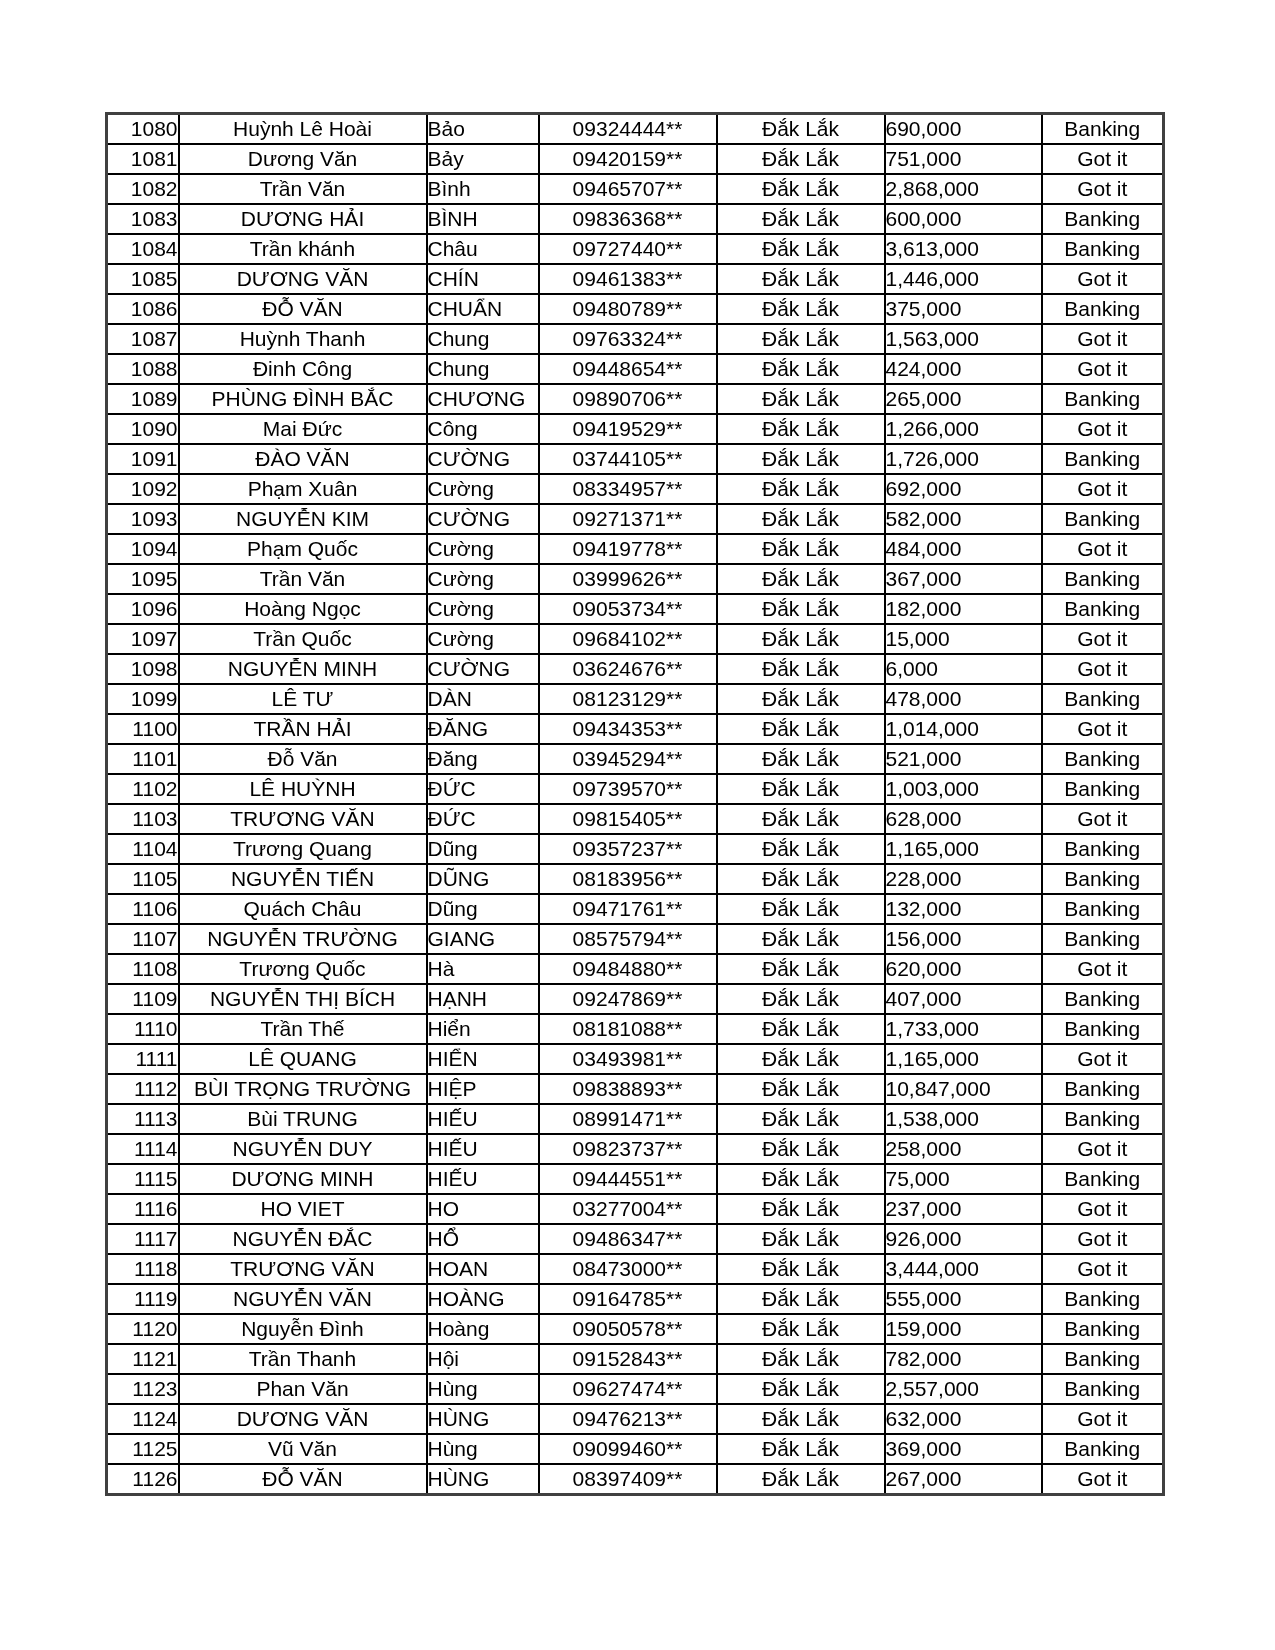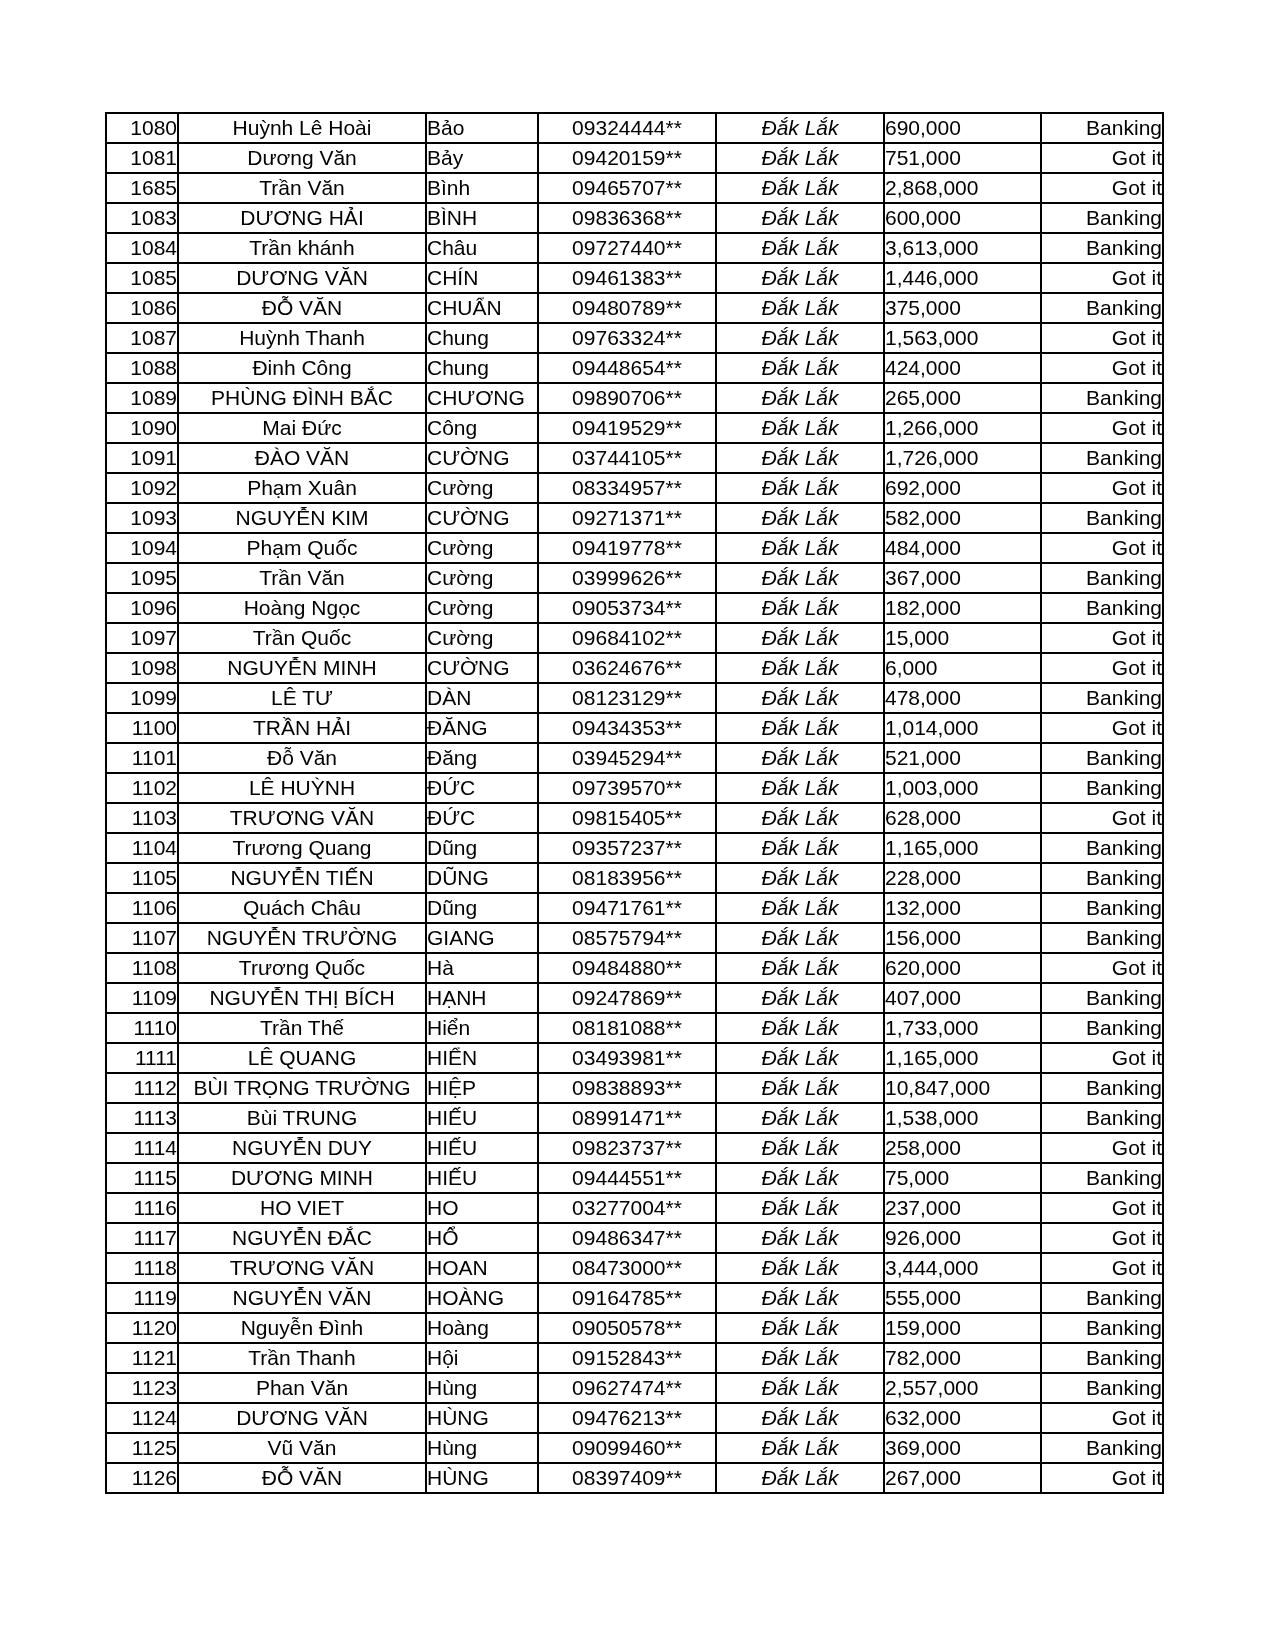--- a/index.html
+++ b/index.html
@@ -17,39 +17,39 @@
   }
   .table-wrap {
     position: absolute;
     left: 105px;
     top: 112px;
   }
   table.data-table {
     border-collapse: collapse;
     table-layout: fixed;
     width: 1057px;
-    border: 1px solid #404040;
+    border: 3px solid #404040;
   }
   table.data-table td {
     border: 2px solid #000000;
     height: 28px;
     font-size: 21px;
     line-height: 1.05;
     vertical-align: middle;
     padding: 0;
     white-space: nowrap;
     overflow: visible;
   }
   td.col-id      { text-align: right;  padding-right: 4px; }
   td.col-name    { text-align: center; }
   td.col-first   { }
   td.col-phone   { text-align: center; }
-  td.col-province{ text-align: center; font-style: italic; }
+  td.col-province{ text-align: center; }
   td.col-amount  { text-align: left;  padding-right: 10px; }
-  td.col-status  { text-align: right;   padding-left: 9px; }
+  td.col-status  { text-align: center;   padding-left: 9px; }
 </style>
 </head>
 <body>
 
 <div class="table-wrap">
   <table class="data-table">
     <colgroup>
       <col style="width:72px">
       <col style="width:248px">
       <col style="width:112px">
@@ -71,21 +71,21 @@
         <tr>
     <td class="col-id">1081</td>
     <td class="col-name">Dương Văn</td>
     <td class="col-first">Bảy</td>
     <td class="col-phone">09420159**</td>
     <td class="col-province">Đắk Lắk</td>
     <td class="col-amount">751,000</td>
     <td class="col-status">Got it</td>
   </tr>
         <tr>
-    <td class="col-id">1685</td>
+    <td class="col-id">1082</td>
     <td class="col-name">Trần Văn</td>
     <td class="col-first">Bình</td>
     <td class="col-phone">09465707**</td>
     <td class="col-province">Đắk Lắk</td>
     <td class="col-amount">2,868,000</td>
     <td class="col-status">Got it</td>
   </tr>
         <tr>
     <td class="col-id">1083</td>
     <td class="col-name">DƯƠNG HẢI</td>

